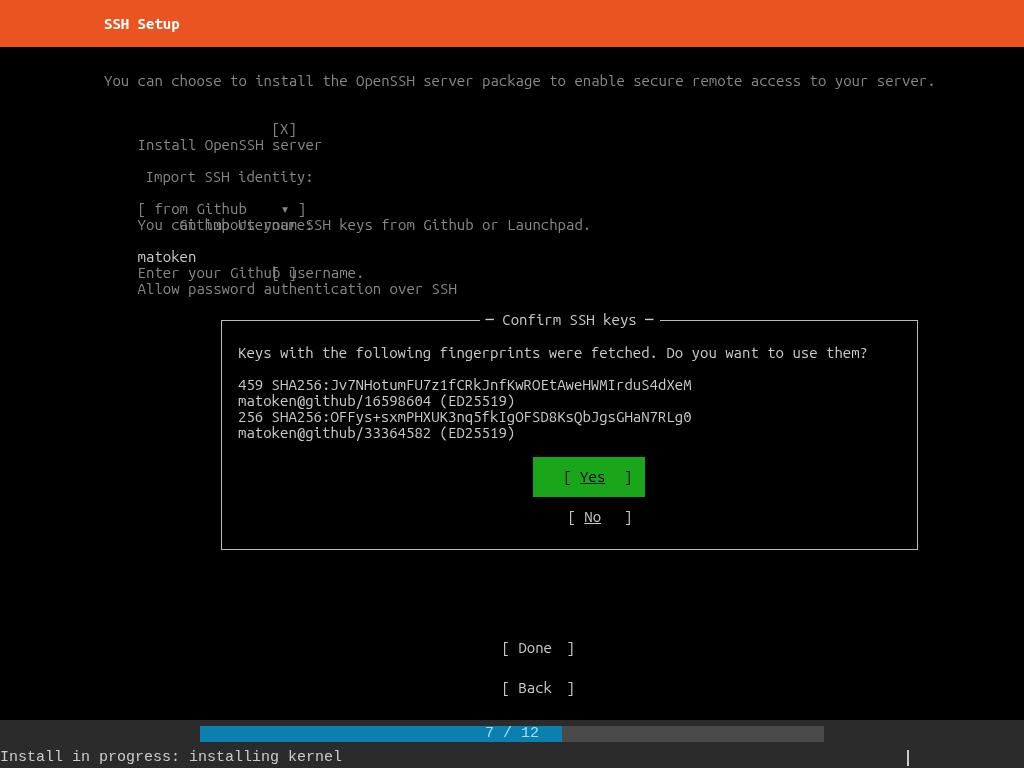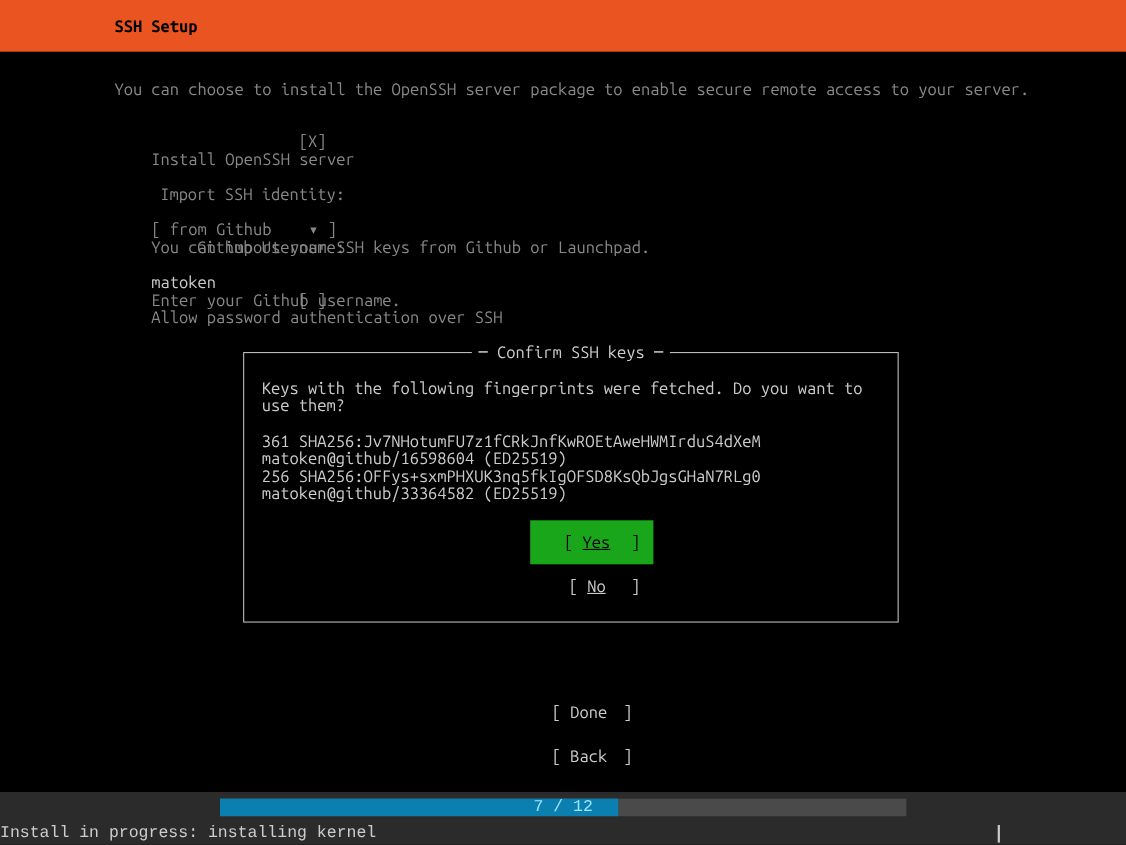--- a/index.html
+++ b/index.html
@@ -9,42 +9,42 @@
     background: #000;
     font-family: "Ubuntu Mono", "DejaVu Sans Mono", Menlo, Consolas, monospace;
     font-size: 15px;
     line-height: 16px;
     color: #888;
     overflow: hidden;
   }
   .header {
     background: #e95420;
     height: 47px;
-    color: #000000;
+    color: #ffffff;
     padding-left: 104px;
     display: flex;
     align-items: center;
     font-weight: bold;
   }
   .content {
     position: relative;
     padding: 26px 0 0 104px;
     height: 673px; 
   }
   .line { height: 16px; white-space: pre; }
   .dim { color: #888; }
   .label-col { display:inline-block; width: 176px; text-align: right; }
   .value-col { display:inline-block; }
 
   
   .dialog {
     position: absolute;
     left: 221px;
     top: 273px;
-    width: 596px;
+    width: 697px;
     border: 1px solid #bbb;
     padding: 0 16px 12px 16px;
   }
   .dialog-title-wrap {
     position: relative;
     height: 0;
   }
   .dialog-title {
     position: absolute;
     top: -9px;
@@ -191,21 +191,21 @@
     <span class="value-col dim">Allow password authentication over SSH</span>
   </div>
 
   <div class="dialog">
     <div class="dialog-title-wrap">
       <span class="dialog-title">─ <span>Confirm SSH keys</span> ─</span>
     </div>
     <div class="dialog-body">
       <div class="line" style="white-space:normal;height:auto">Keys with the following fingerprints were fetched. Do you want to use them?</div>
       <div style="height:16px"></div>
-      <div class="line">361 SHA256:Jv7NHotumFU7z1fCRkJnfKwROEtAweHWMIrduS4dXeM</div>
+      <div class="line">459 SHA256:Jv7NHotumFU7z1fCRkJnfKwROEtAweHWMIrduS4dXeM</div>
       <div class="line">matoken@github/16598604 (ED25519)</div>
       <div class="line">256 SHA256:OFFys+sxmPHXUK3nq5fkIgOFSD8KsQbJgsGHaN7RLg0</div>
       <div class="line">matoken@github/33364582 (ED25519)</div>
 
       <div class="btn-row">
         <button class="menu-btn selected"><span class="lb">[ </span><span class="txt">Yes</span><span class="rb"> ]</span></button>
       </div>
       <div class="btn-row" style="margin-top:0">
         <button class="menu-btn"><span class="lb">[ </span><span class="txt">No</span><span class="rb"> ]</span></button>
       </div>

